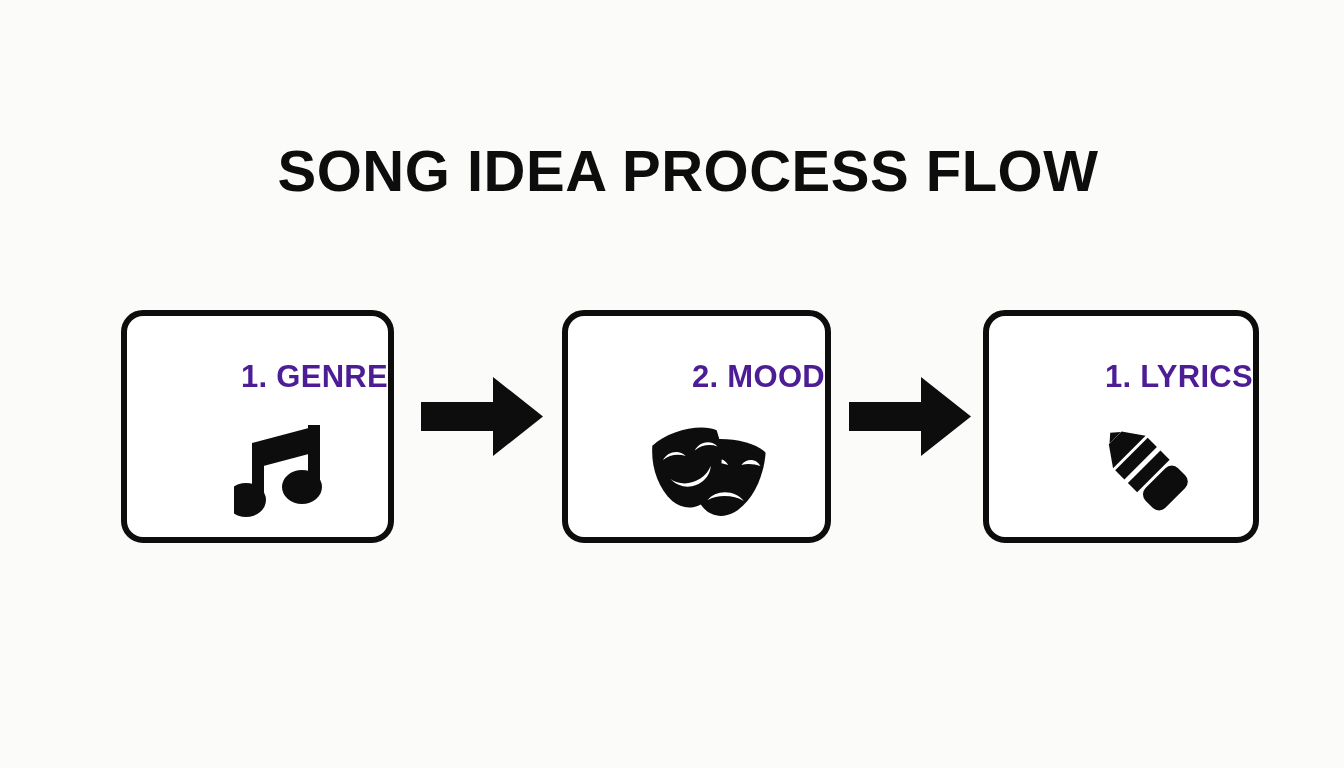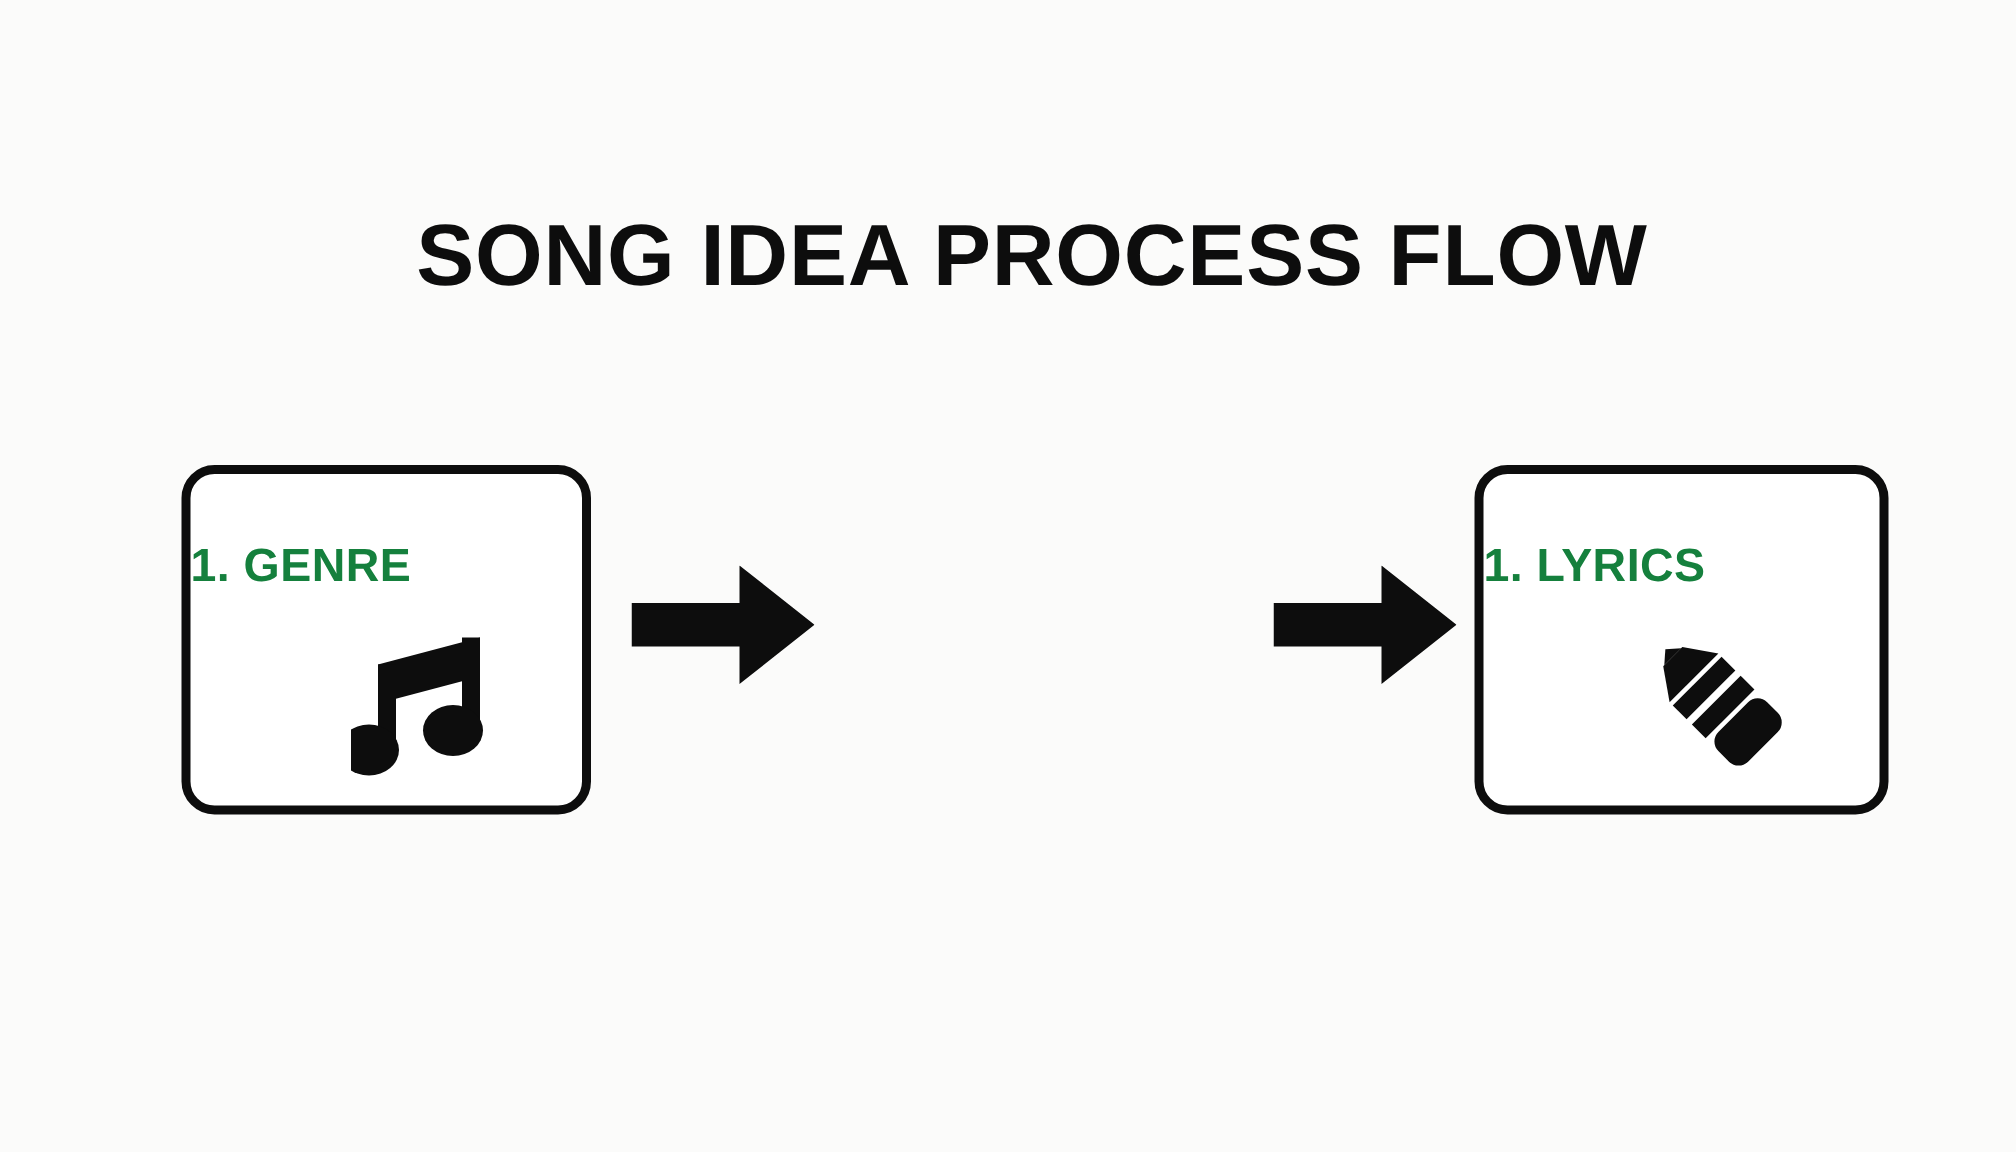--- a/index.html
+++ b/index.html
@@ -49,26 +49,26 @@
   }
   #step-box-1 { left: 105px; width: 273px; }
   #step-box-2 { left: 546px; width: 269px; }
   #step-box-3 { left: 967px; width: 276px; }
 
   .step-label {
     position: absolute;
     top: 43px;
     left: 0;
     width: 100%;
-    text-align: left;
+    text-align: right;
     font-family: "Liberation Sans", sans-serif;
     font-size: 31px;
     font-weight: bold;
     letter-spacing: 0.3px;
-    color: #15803d;
+    color: #4c1d95;
     line-height: 36px;
     white-space: nowrap;
   }
 
   .step-icon {
     position: absolute;
     top: 100px;
     left: 0;
     width: 100%;
     display: flex;
@@ -117,20 +117,43 @@
       </svg>
     </div>
   </div>
 
   <div class="flow-arrow" id="flow-arrow-1">
     <svg width="122" height="79" viewBox="0 0 122 79" aria-hidden="true">
       <polygon points="0,25 72,25 72,0 122,39.5 72,79 72,54 0,54" fill="#0d0d0d"></polygon>
     </svg>
   </div>
 
+  <div class="step-box" id="step-box-2">
+    <div class="step-label">2. MOOD</div>
+    <div class="step-icon" id="icon-masks">
+      <svg width="116" height="100" viewBox="0 0 116 100" aria-hidden="true">
+
+        <g transform="rotate(9 76 58)">
+          <path d="M46,24 C66,16 98,16 110,26 C112,48 106,76 88,90
+                   C76,99 62,97 53,86 C42,72 40,44 46,24 Z" fill="#0d0d0d"></path>
+          <path d="M56,46 C60,38 70,37 75,44 C69,43 62,43 56,46 Z" fill="#ffffff"></path>
+          <path d="M88,42 C92,34 102,33 107,40 C101,39 94,39 88,42 Z" fill="#ffffff"></path>
+          <path d="M60,82 C66,70 86,67 96,77 C86,73 70,74 60,82 Z" fill="#ffffff"></path>
+        </g>
+
+        <g transform="rotate(-10 42 48)">
+          <path d="M6,18 C24,6 58,4 72,14 C76,38 70,66 52,80
+                   C40,89 25,87 16,76 C4,60 1,38 6,18 Z" fill="#0d0d0d"></path>
+          <path d="M14,34 C20,26 32,26 37,34 C30,30 21,30 14,34 Z" fill="#ffffff"></path>
+          <path d="M47,30 C53,22 65,22 70,30 C63,26 54,26 47,30 Z" fill="#ffffff"></path>
+          <path d="M18,54 C30,66 52,62 60,48 C56,66 30,72 18,54 Z" fill="#ffffff"></path>
+        </g>
+      </svg>
+    </div>
+  </div>
 
   <div class="flow-arrow" id="flow-arrow-2">
     <svg width="122" height="79" viewBox="0 0 122 79" aria-hidden="true">
       <polygon points="0,25 72,25 72,0 122,39.5 72,79 72,54 0,54" fill="#0d0d0d"></polygon>
     </svg>
   </div>
 
   <div class="step-box" id="step-box-3">
     <div class="step-label">1. LYRICS</div>
     <div class="step-icon" id="icon-pencil">

